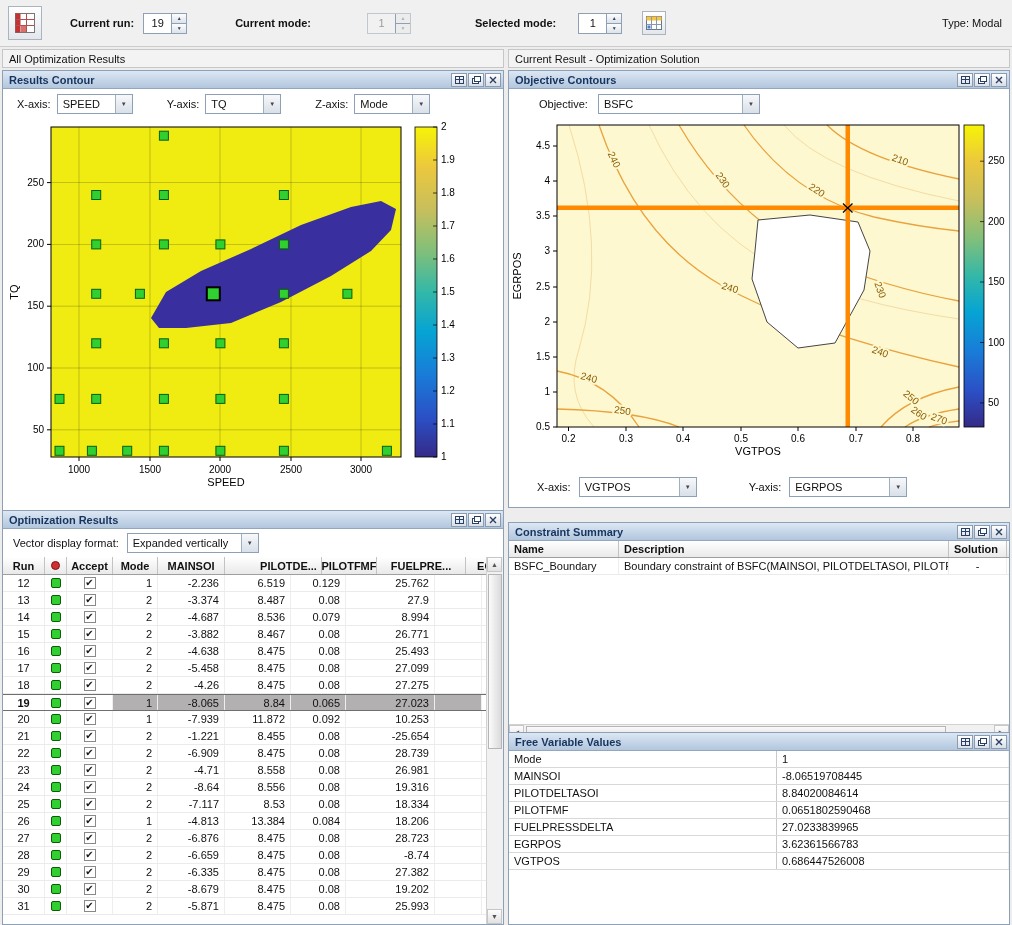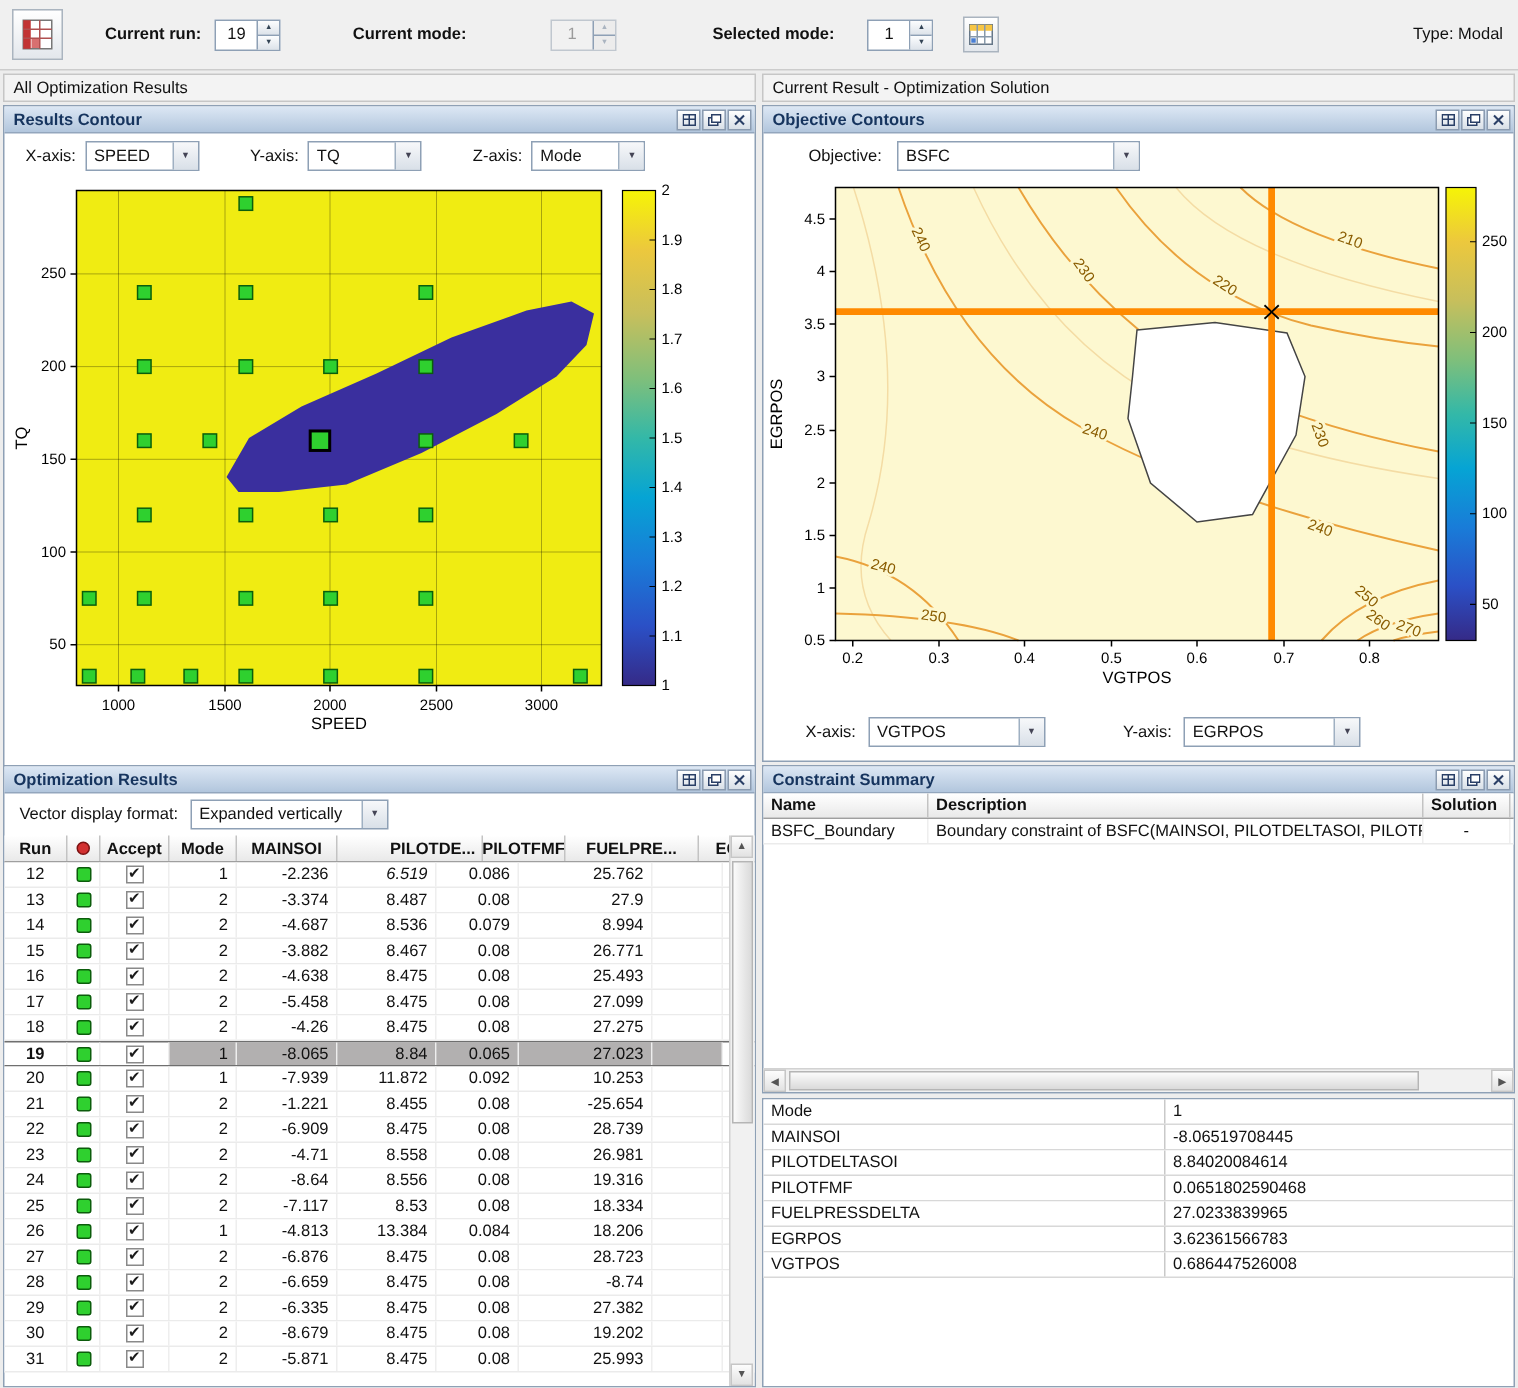--- a/index.html
+++ b/index.html
@@ -321,22 +321,22 @@
       <div class="grid-row">
         <div class="grid-cell ctr runcell" style="width: 42px;">12</div>
         <div class="grid-cell ctr" style="width: 22px;">
           <span class="light"></span>
         </div>
         <div class="grid-cell ctr" style="width: 46px;">
           <span class="cbx">✔</span>
         </div>
         <div class="grid-cell num hl" style="width: 45px;">1</div>
         <div class="grid-cell num hl" style="width: 67px;">-2.236</div>
-        <div class="grid-cell num hl" style="width: 66px; font-style: italic;">6.519</div>
-        <div class="grid-cell num hl" style="width: 55px;">0.086</div>
+        <div class="grid-cell num hl" style="width: 66px;">6.519</div>
+        <div class="grid-cell num hl" style="width: 55px;">0.129</div>
         <div class="grid-cell num hl" style="width: 89px;">25.762</div>
         <div class="grid-cell hl" style="width: 47px;"></div>
       </div>
       <div class="grid-row">
         <div class="grid-cell ctr runcell" style="width: 42px;">13</div>
         <div class="grid-cell ctr" style="width: 22px;">
           <span class="light"></span>
         </div>
         <div class="grid-cell ctr" style="width: 46px;">
           <span class="cbx">✔</span>
@@ -760,21 +760,21 @@
       <span class="arrow">▼</span>
       </span>
     <span style="margin-left:52px">Y-axis:</span>
     <span class="combo" style="width:118px;margin-left:8px">
       <span class="val">EGRPOS</span>
       <span class="arrow">▼</span>
       </span>
   </div>
 </div>
 
-<div class="panel" id="constraint-summary" style="left:508px;top:510px;width:502px;height:219px">
+<div class="panel" id="constraint-summary" style="left:508px;top:522px;width:502px;height:219px">
   <div class="titlebar">
     <span>Constraint Summary</span>
     <span class="tb-sp"></span>
       <span class="tb-btns">
         <span class="tb-btn">
           <svg width="9" height="8" viewBox="0 0 9 8">
             <rect x="0.5" y="0.5" width="8" height="7" fill="none" stroke="#2a3f66"></rect>
             <line x1="0.5" y1="3.5" x2="8.5" y2="3.5" stroke="#2a3f66"></line>
             <line x1="4.5" y1="0.5" x2="4.5" y2="7.5" stroke="#2a3f66"></line>
           </svg>
@@ -805,20 +805,44 @@
       </div>
     </div>
   <div class="hscroll" style="left:0;right:0;bottom:0">
     <div class="scroll-btn" style="left:0;top:0">◀</div>
     <div class="hthumb" style="left:17px;width:420px"></div>
     <div class="scroll-btn" style="right:0;top:0">▶</div>
   </div>
 </div>
 
 <div class="panel" id="free-vars" style="left:508px;top:732px;width:502px;height:193px">
+  <div class="titlebar">
+    <span>Free Variable Values</span>
+    <span class="tb-sp"></span>
+      <span class="tb-btns">
+        <span class="tb-btn">
+          <svg width="9" height="8" viewBox="0 0 9 8">
+            <rect x="0.5" y="0.5" width="8" height="7" fill="none" stroke="#2a3f66"></rect>
+            <line x1="0.5" y1="3.5" x2="8.5" y2="3.5" stroke="#2a3f66"></line>
+            <line x1="4.5" y1="0.5" x2="4.5" y2="7.5" stroke="#2a3f66"></line>
+          </svg>
+        </span>
+        <span class="tb-btn">
+          <svg width="9" height="8" viewBox="0 0 9 8">
+            <rect x="0.5" y="2.5" width="6" height="5" fill="#fff" stroke="#2a3f66"></rect>
+            <rect x="2.5" y="0.5" width="6" height="5" fill="#fff" stroke="#2a3f66"></rect>
+          </svg>
+        </span>
+        <span class="tb-btn">
+          <svg width="8" height="8" viewBox="0 0 8 8">
+            <path d="M1 1 L7 7 M7 1 L1 7" stroke="#2a3f66" stroke-width="1.4" fill="none"></path>
+          </svg>
+        </span>
+      </span>
+  </div>
   <div id="freevar-table">
       <div class="grid-row" style="border-bottom: 1px solid rgb(216, 216, 216);">
         <div class="grid-cell" style="width: 268px; border-right: 1px solid rgb(201, 201, 201);">Mode</div>
         <div class="grid-cell" style="flex: 1 1 0%;">1</div>
       </div>
       <div class="grid-row" style="border-bottom: 1px solid rgb(216, 216, 216);">
         <div class="grid-cell" style="width: 268px; border-right: 1px solid rgb(201, 201, 201);">MAINSOI</div>
         <div class="grid-cell" style="flex: 1 1 0%;">-8.06519708445</div>
       </div>
       <div class="grid-row" style="border-bottom: 1px solid rgb(216, 216, 216);">

